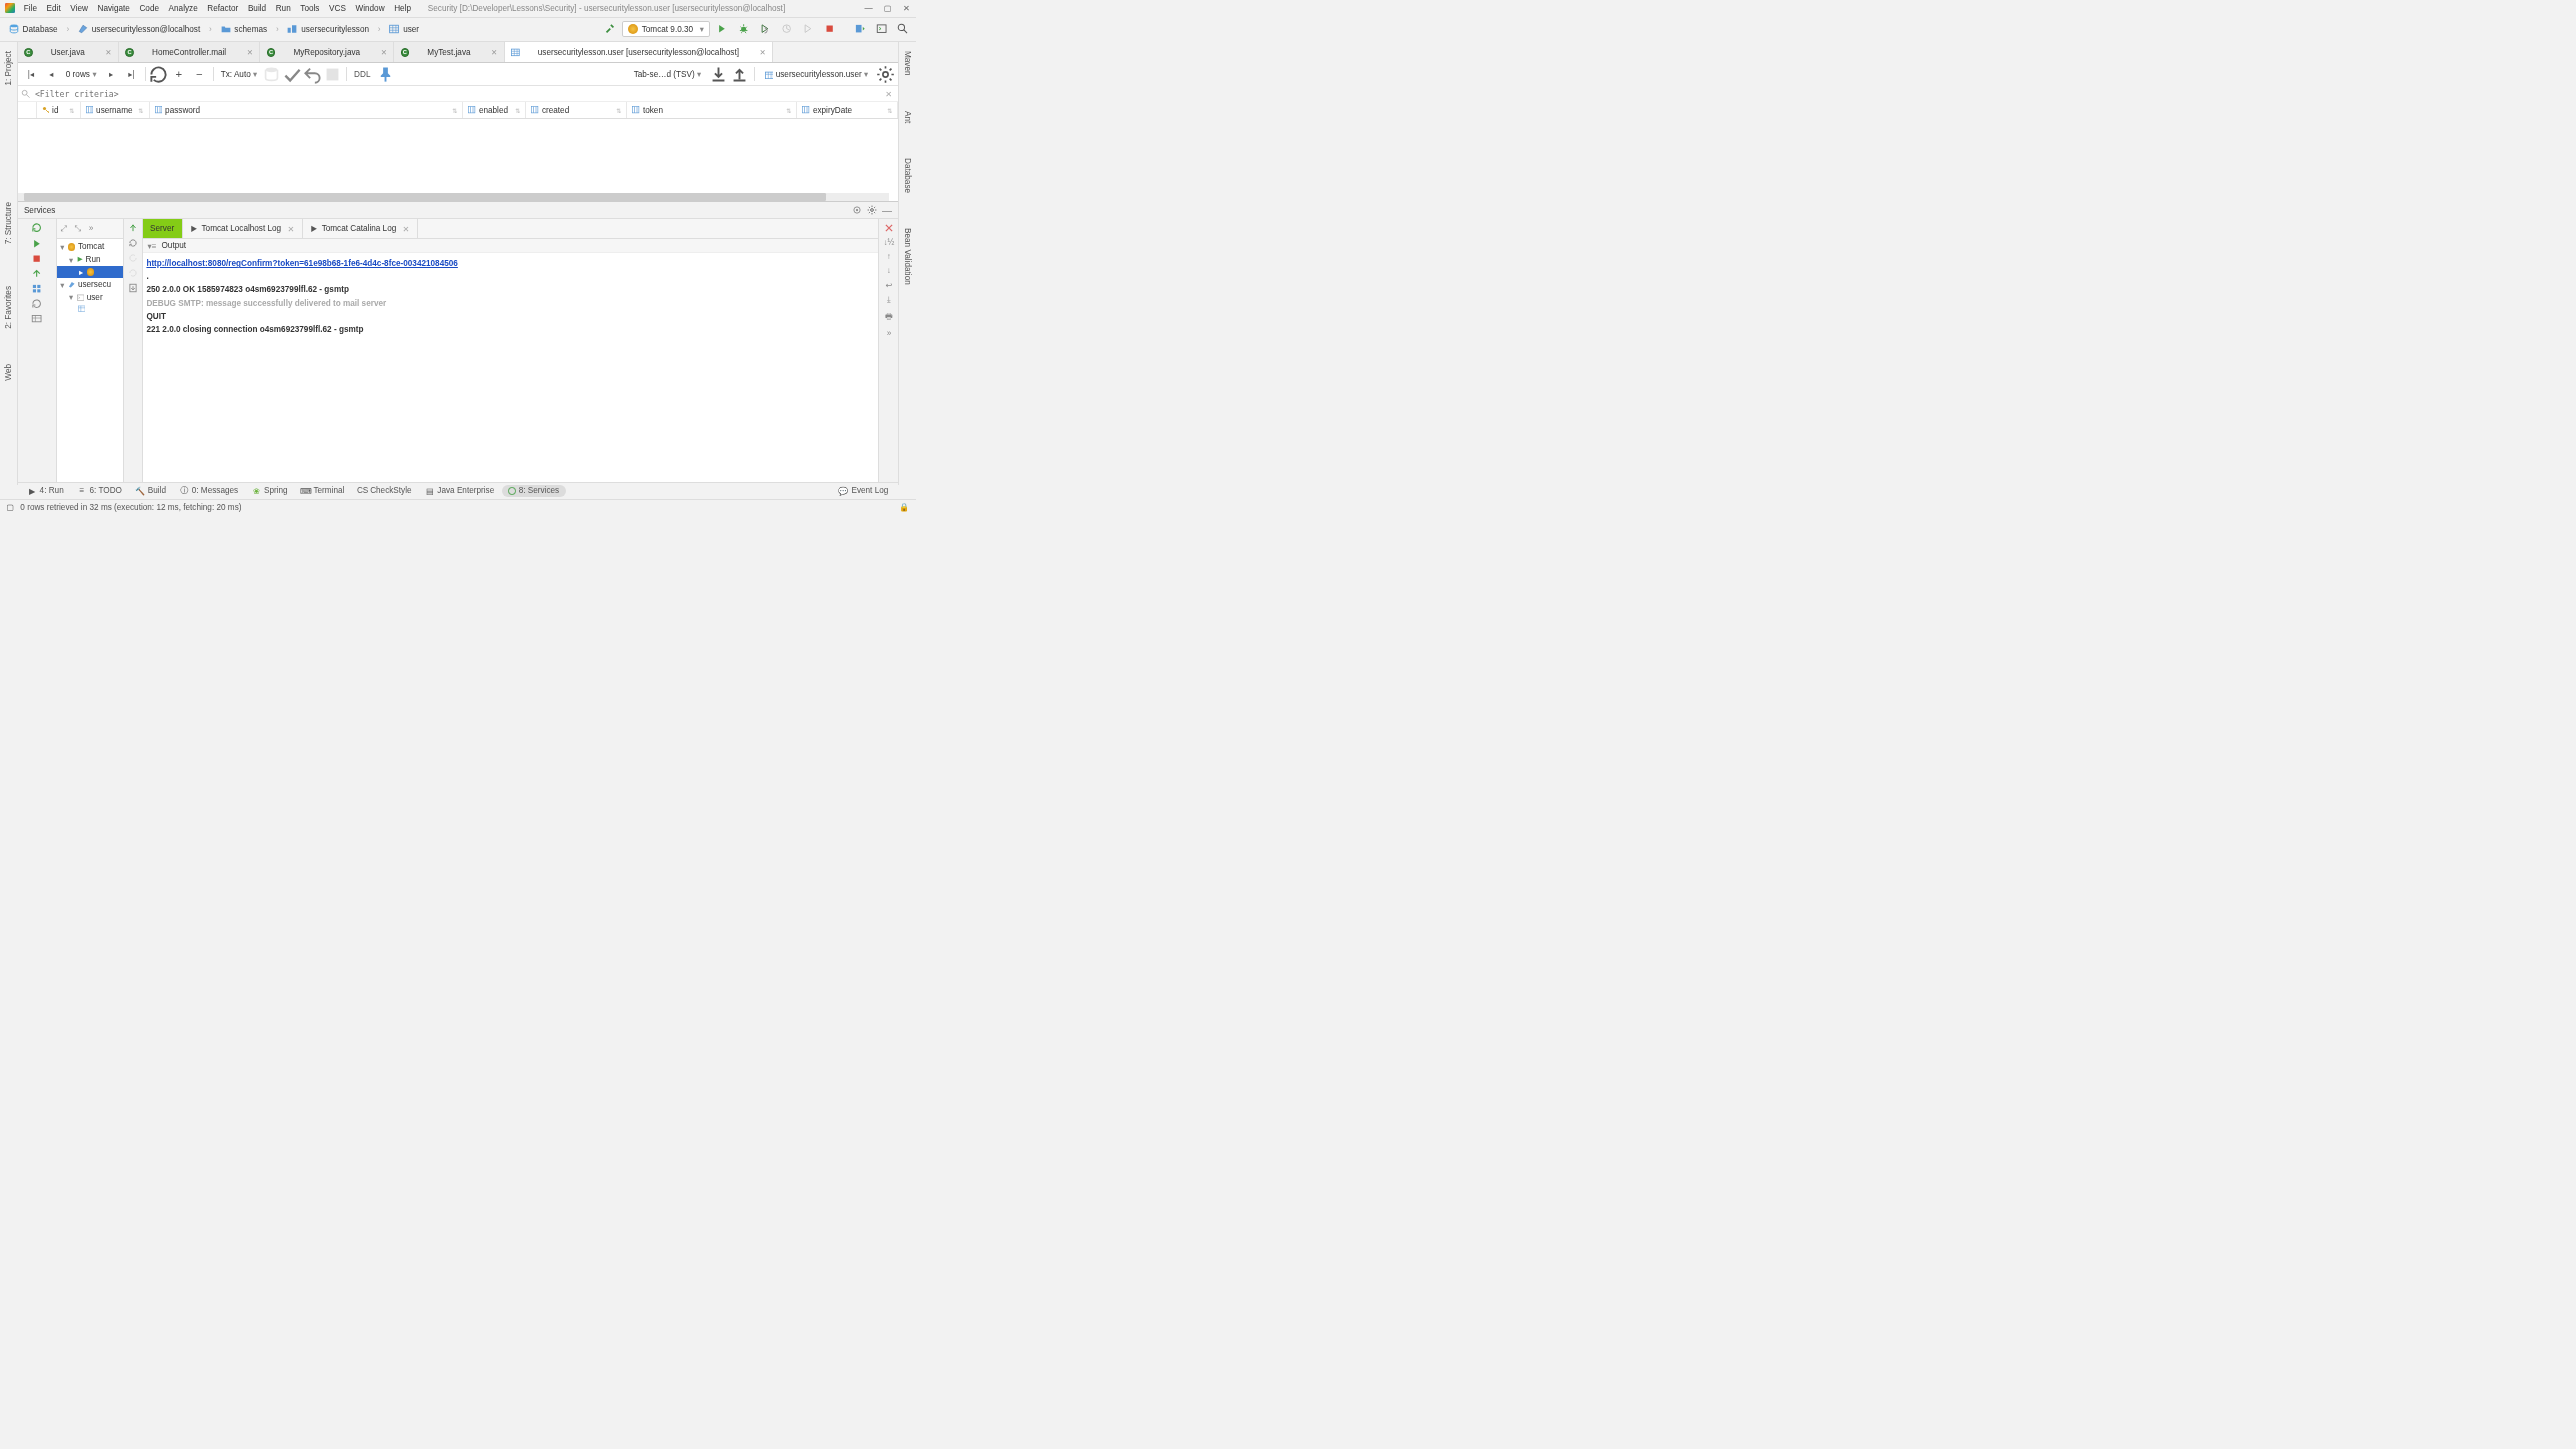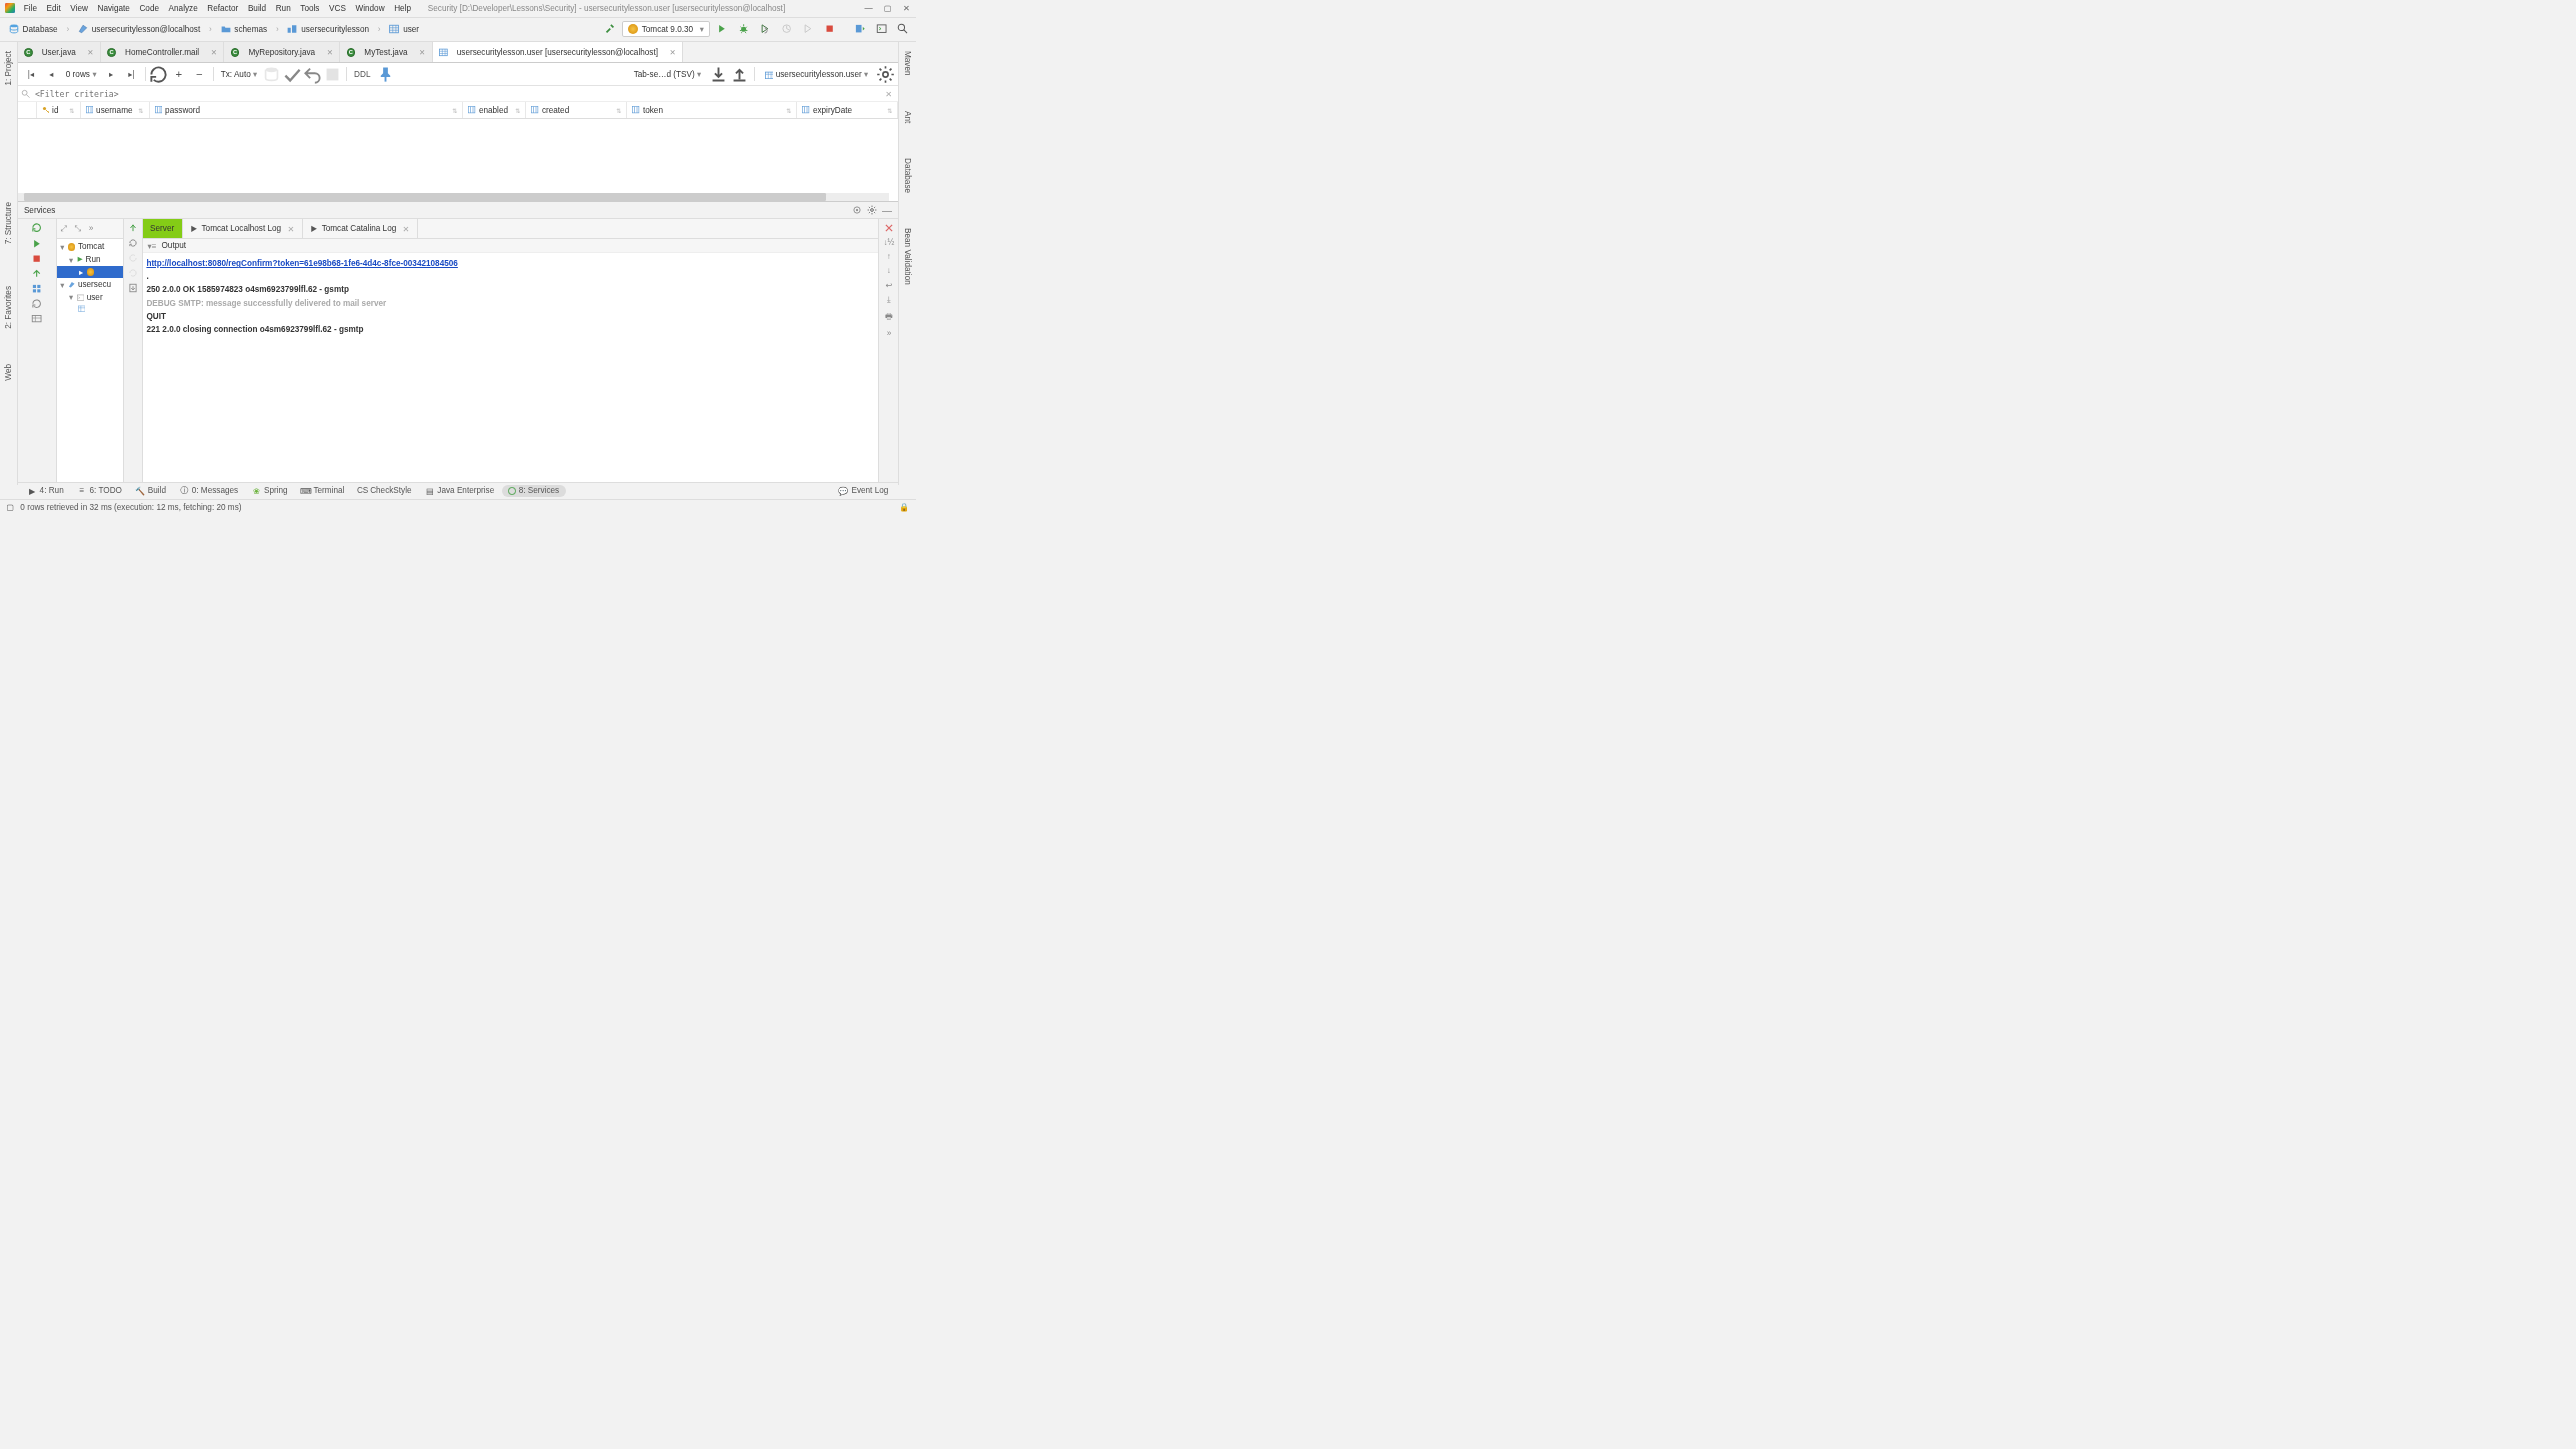--- a/index.html
+++ b/index.html
@@ -31,21 +31,21 @@
 
 
 .right-gutter { position: absolute; top: 42px; right: 0; width: 17.6px; bottom: 30px; background: #f2f2f2; border-left: 0.6px solid #ddd; display: flex; flex-direction: column; align-items: center; gap: 6.3px; padding-top: 3.8px; }
 .right-gutter .gutter-tab { writing-mode: vertical-rl; transform: none; }
 
 
 .main { position: absolute; left: 17.6px; right: 17.6px; top: 42px; bottom: 30px; display: flex; flex-direction: column; }
 
 
 .edittabs { height: 21.4px; display: flex; align-items: stretch; background: #f2f2f2; border-bottom: 0.6px solid #ccc; }
-.etab { display: flex; align-items: center; gap: 9px; padding: 0 6.3px; border-right: 0.6px solid #ddd; background: #ececec; }
+.etab { display: flex; align-items: center; gap: 18px; padding: 0 6.3px; border-right: 0.6px solid #ddd; background: #ececec; }
 .etab.active { background: #fff; }
 .etab .cicon { width: 8.8px; height: 8.8px; border-radius: 50%; background: #3b8e3e; border: 0.6px solid #2a6b2c; display: flex; align-items: center; justify-content: center; color: #fff; font-size: 5.7px; font-weight: bold; }
 .etab .dicon { width: 8.8px; height: 8.8px; display: flex; }
 .etab .close { color: #999; font-size: 7.5px; margin-left: 2.5px; }
 
 
 .dbtoolbar { height: 22.6px; display: flex; align-items: center; padding: 0 3.8px; background: #fff; border-bottom: 0.6px solid #e2e2e2; gap: 1.3px; }
 .dbtoolbar .tbtn { width: 19px; height: 19px; display: flex; align-items: center; justify-content: center; border-radius: 1.9px; color: #555; }
 .dbtoolbar .sep { width: 0.6px; height: 14px; background: #ddd; margin: 0 2.5px; }
 .dbtoolbar .rowctl { display: flex; align-items: center; gap: 2.5px; padding: 0 3.8px; }

